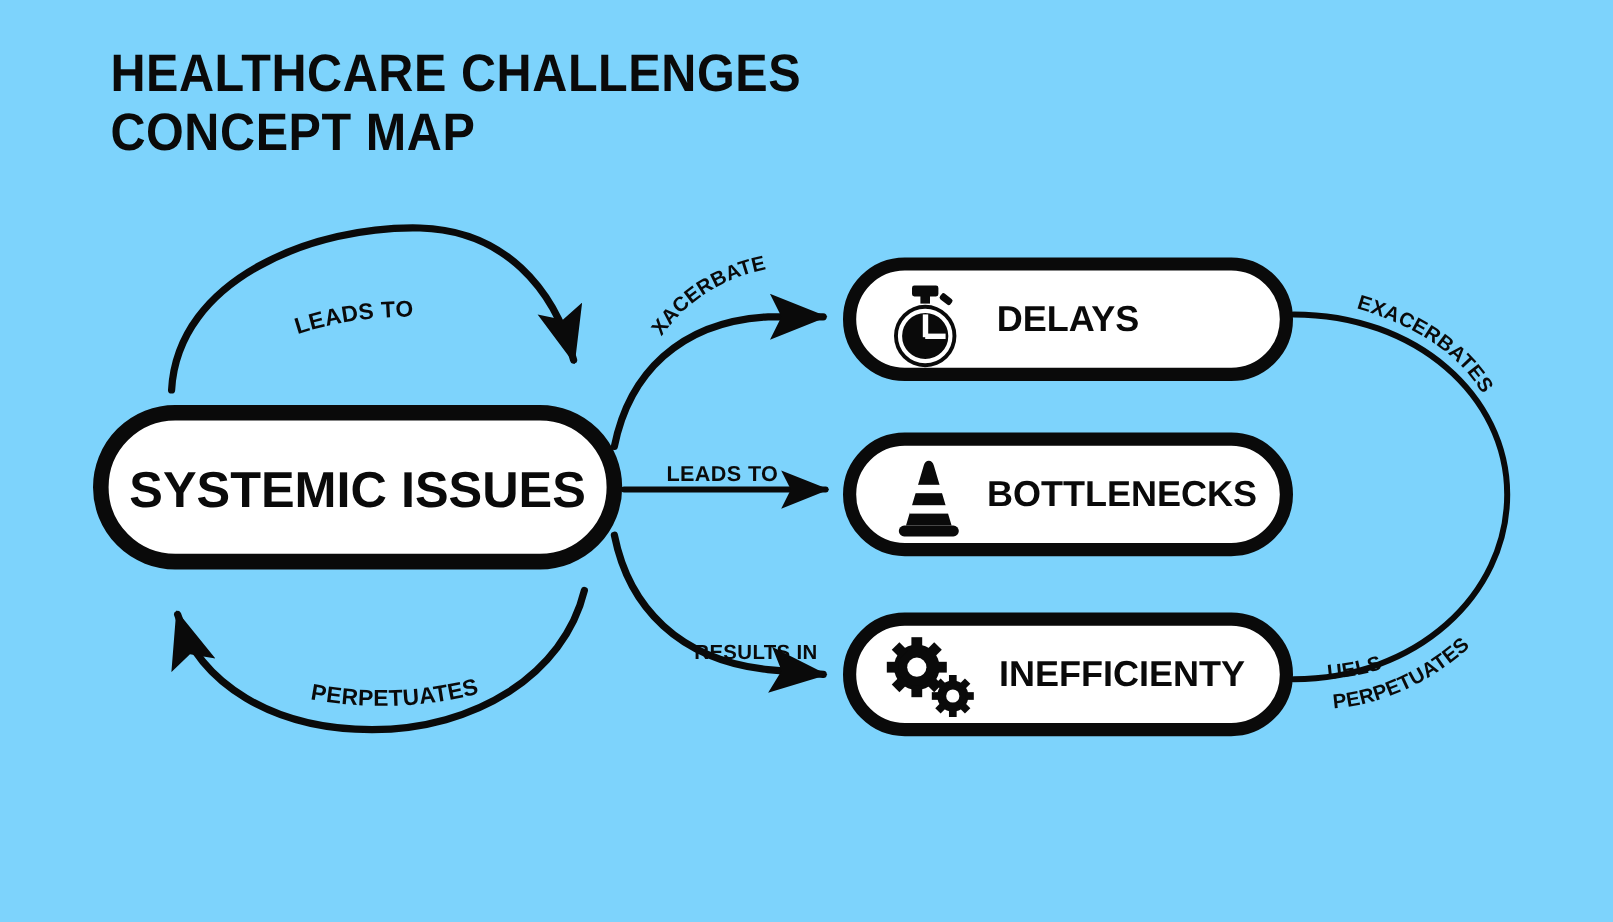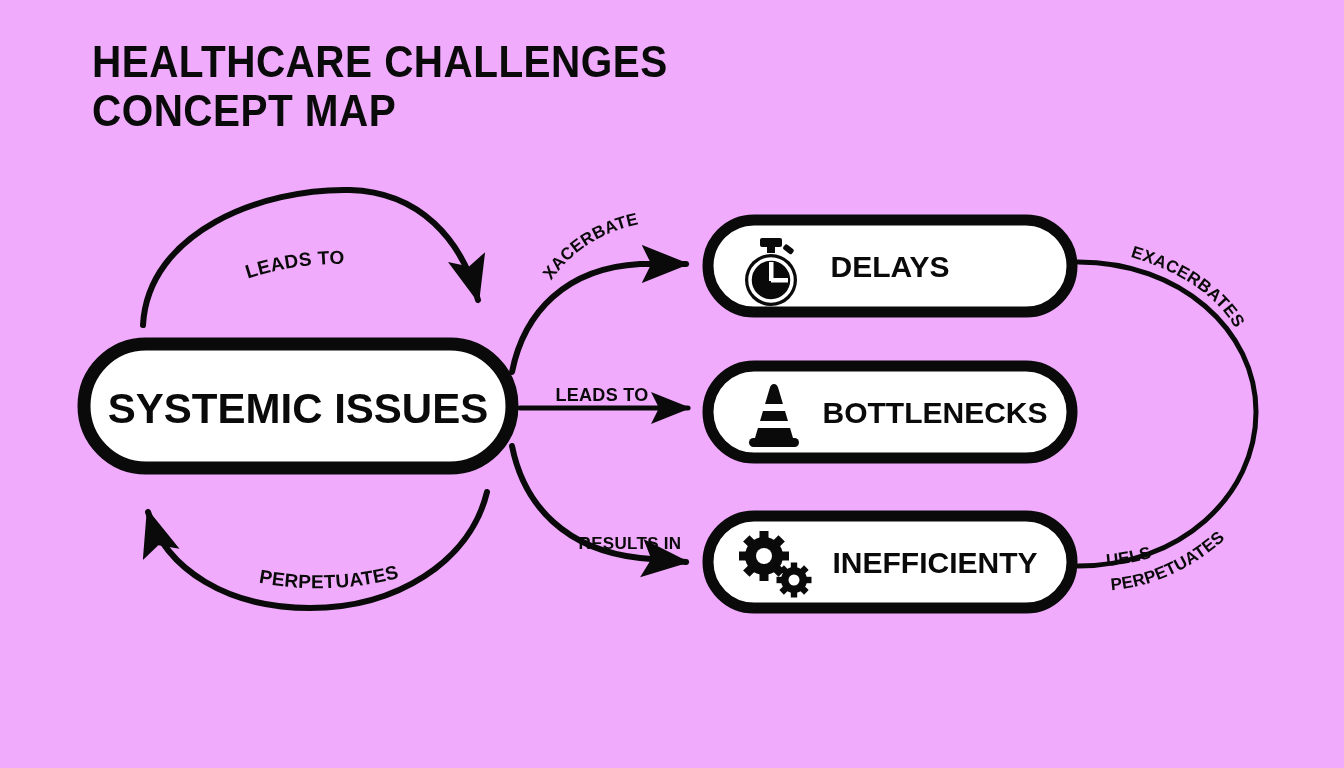--- a/index.html
+++ b/index.html
@@ -12,21 +12,21 @@
     height: 768px;
     overflow: hidden;
     font-family: "Liberation Sans", sans-serif;
     position: relative;
   }
   #canvas {
     position: absolute;
     inset: 0;
     width: 1344px;
     height: 768px;
-    background: #f0abfc;
+    background: #7dd3fc;
   }
   .title-block {
     position: absolute;
     left: 92px;
     top: 40px;
     line-height: 0.98;
     user-select: none;
   }
   .title-line {
     font-family: "Liberation Sans Narrow", "Liberation Sans", sans-serif;

